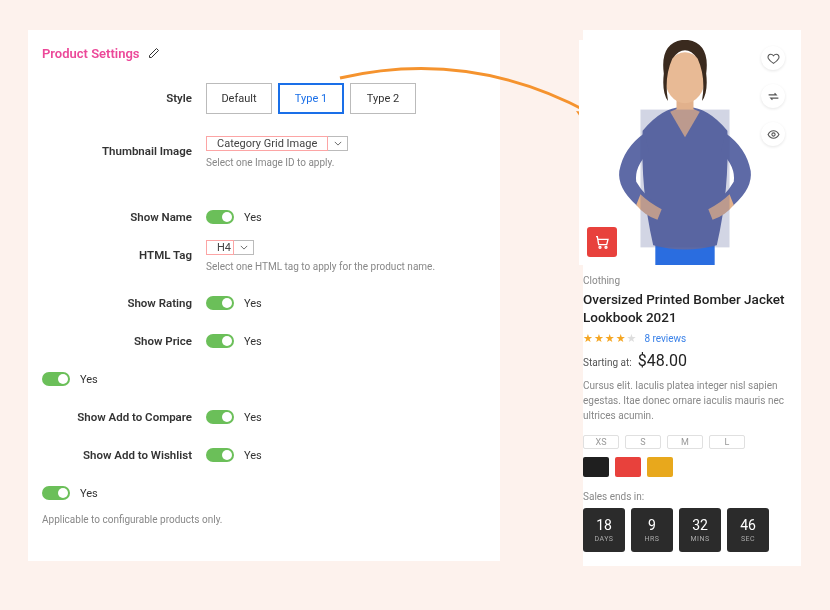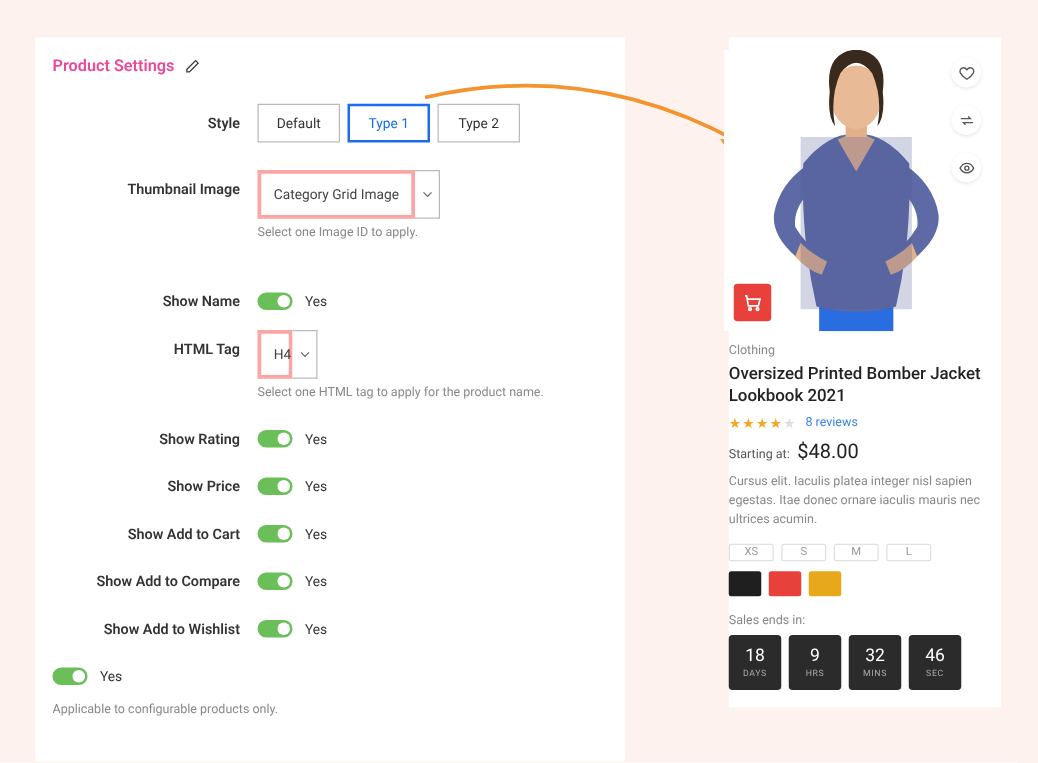--- a/index.html
+++ b/index.html
@@ -64,23 +64,23 @@
   }
   .style-btn.selected {
     border: 2px solid #1a6fe8;
     color: #1a6fe8;
     padding: 7px 0;
   }
   .select-wrap {
     display: flex;
   }
   .select-text {
-    border: 3px solid #fca5a5;
+    border: 1px solid #fca5a5;
     font-size: 11px;
-    padding: 10px 10px;
+    padding: 0 10px;
     background: #fff;
     color: #444;
   }
   .select-caret {
     border: 1px solid #bbb;
     border-left: none;
     width: 20px;
     display: flex;
     align-items: center;
     justify-content: center;
@@ -339,21 +339,20 @@
 
   <div class="row">
     <div class="row-label">Show Price</div>
     <div class="row-control toggle-row">
       <div class="toggle"></div>
       <span class="toggle-text">Yes</span>
     </div>
   </div>
 
   <div class="row">
-    <div class="row-label">Show Add to Cart</div>
     <div class="row-control toggle-row">
       <div class="toggle"></div>
       <span class="toggle-text">Yes</span>
     </div>
   </div>
 
   <div class="row">
     <div class="row-label">Show Add to Compare</div>
     <div class="row-control toggle-row">
       <div class="toggle"></div>

